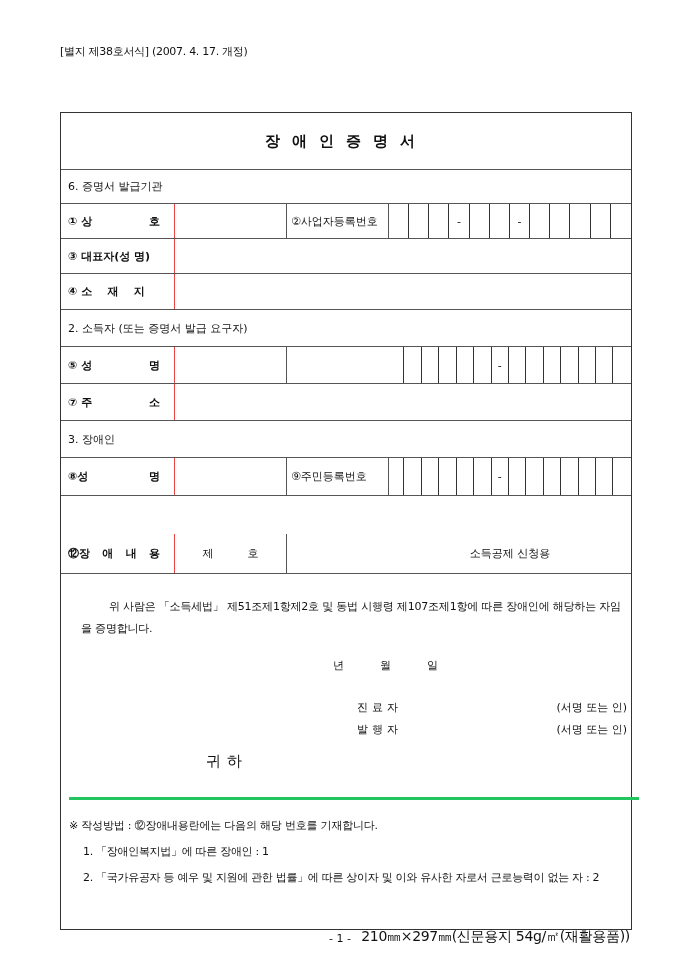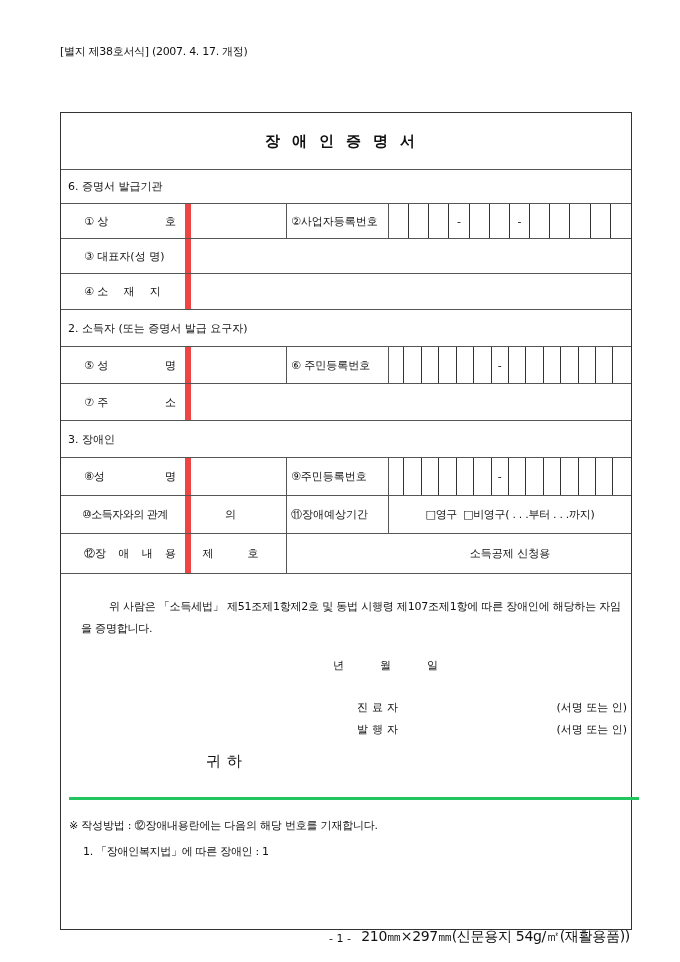--- a/index.html
+++ b/index.html
@@ -4,21 +4,21 @@
 <style>
   html, body { margin: 0; padding: 0; background: #ffffff; }
   body { width: 680px; height: 962px; position: relative; font-family: "DejaVu Sans", sans-serif; color: #111; font-size: 11px; overflow: hidden; }
   .form-ref { position: absolute; left: 60px; top: 44px; font-size: 11px; letter-spacing: -0.3px; }
   .frame { position: absolute; left: 60px; top: 66px; width: 572px; height: 818px; border: 1px solid #333; box-sizing: border-box; margin-top: 46px; }
   .row { position: absolute; left: 0; width: 570px; border-bottom: 1px solid #555; box-sizing: border-box; }
   .title-row { top: 0; height: 57px; display: flex; align-items: center; justify-content: center; }
   .title { font-size: 15px; font-weight: bold; letter-spacing: 12px; }
   .section-row { display: flex; align-items: center; padding-left: 7px; font-size: 11px; }
   .cell { position: absolute; top: 0; height: 100%; box-sizing: border-box; display: flex; align-items: center; font-size: 11px; white-space: nowrap; }
-  .label { left: 16px; width: 114px; padding-left: 7px; border-right: 6px solid #ef4444; }
+  .label { left: 0; width: 114px; padding-left: 7px; border-right: 1px solid #ef4444; font-weight: bold; }
   .label .spread { display: flex; justify-content: space-between; width: 92px; }
   .val1 { left: 114px; width: 112px; justify-content: center; border-right: 1px solid #555; }
   .label2 { left: 226px; width: 102px; padding-left: 4px; border-right: 1px solid #555; }
   .label2 .spread { display: flex; justify-content: space-between; width: 88px; }
   .boxes { position: absolute; top: 0; height: 100%; display: flex; }
   .box { height: 100%; border-right: 1px solid #333; box-sizing: border-box; display: flex; align-items: center; justify-content: center; font-size: 11px; }
   .box:last-child { border-right: none; }
   .val-wide { left: 328px; right: 0; justify-content: center; }
   .statement { position: absolute; left: 8px; top: 461px; width: 570px; height: 226px; border-bottom: 3px solid #22c55e; box-sizing: border-box; }
   .stmt-text { position: absolute; left: 12px; right: 12px; top: 22px; line-height: 22px; font-size: 11px; text-indent: 28px; letter-spacing: -0.2px; }
@@ -90,21 +90,20 @@
     <span>2. 소득자 (또는 증명서 발급 요구자)</span>
   </div>
   <div class="row" style="top:234px;height:37px;">
     <div class="cell label">
       <span class="spread">
           <span>⑤ 성</span>
           <span>명</span>
         </span>
     </div>
     <div class="cell val1"></div>
-    <div class="cell label2">⑥ 주민등록번호</div>
     <div class="boxes" id="earner-boxes" style="left:326px;right:0;">
         <div class="box" style="width: 17.4286px; border-left: none;"></div>
         <div class="box" style="width: 17.4286px;"></div>
         <div class="box" style="width: 17.4286px;"></div>
         <div class="box" style="width: 17.4286px;"></div>
         <div class="box" style="width: 17.4286px;"></div>
         <div class="box" style="width: 17.4286px;"></div>
         <div class="box" style="width: 17.4286px;">-</div>
         <div class="box" style="width: 17.4286px;"></div>
         <div class="box" style="width: 17.4286px;"></div>
@@ -147,29 +146,20 @@
         <div class="box" style="width: 17.4286px;">-</div>
         <div class="box" style="width: 17.4286px;"></div>
         <div class="box" style="width: 17.4286px;"></div>
         <div class="box" style="width: 17.4286px;"></div>
         <div class="box" style="width: 17.4286px;"></div>
         <div class="box" style="width: 17.4286px;"></div>
         <div class="box" style="width: 17.4286px;"></div>
         <div class="box" style="width: 17.4286px;"></div>
       </div>
   </div>
-  <div class="row" style="top:383px;height:38px;">
-    <div class="cell label" style="padding-left:5px;letter-spacing:-0.5px;">⑩소득자와의 관계</div>
-    <div class="cell val1">의</div>
-    <div class="cell label2">⑪장애예상기간</div>
-    <div class="cell val-wide" style="gap:6px;letter-spacing:-0.3px;">
-      <span>□영구</span>
-      <span>□비영구(  .  .  .부터  .  .  .까지)</span>
-    </div>
-  </div>
   <div class="row" style="top:421px;height:40px;">
     <div class="cell label">
       <span class="spread">
           <span>⑫장</span>
           <span>애</span>
           <span>내</span>
           <span>용</span>
         </span>
     </div>
     <div class="cell val1" style="gap:34px;">
@@ -189,17 +179,18 @@
     <div class="signer" style="top:126px;">진료자</div>
     <div class="sign-note" style="top:126px;">(서명 또는 인)</div>
     <div class="signer" style="top:148px;">발행자</div>
     <div class="sign-note" style="top:148px;">(서명 또는 인)</div>
     <div class="recipient">귀하</div>
   </div>
 
   <div class="notes">
     <div class="note-head">※ 작성방법 : ⑫장애내용란에는 다음의 해당 번호를 기재합니다.</div>
     <div class="note-item" style="top:44px;">1. 「장애인복지법」에 따른 장애인 : 1</div>
+    <div class="note-item" style="top:70px;">2. 「국가유공자 등 예우 및 지원에 관한 법률」에 따른 상이자 및 이와 유사한 자로서 근로능력이 없는 자 : 2</div>
   </div>
 </div>
 
 <div class="paper-spec">210㎜×297㎜(신문용지 54g/㎡(재활용품))</div>
 <div class="page-num">- 1 -</div>
 
 </body></html>

